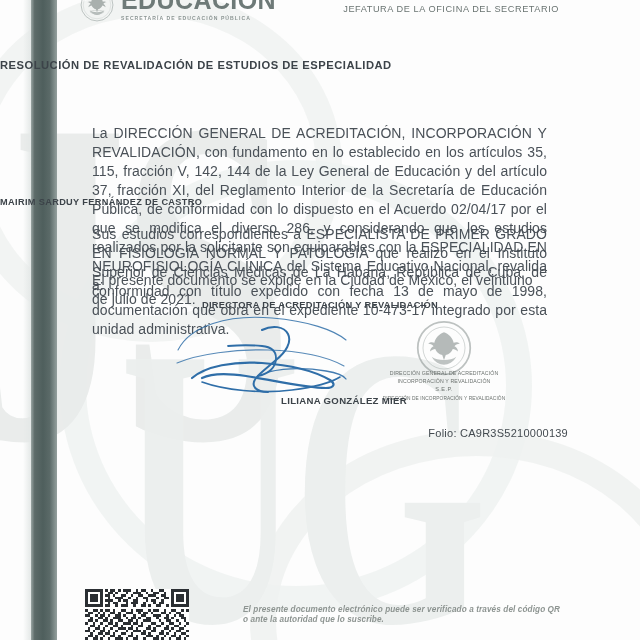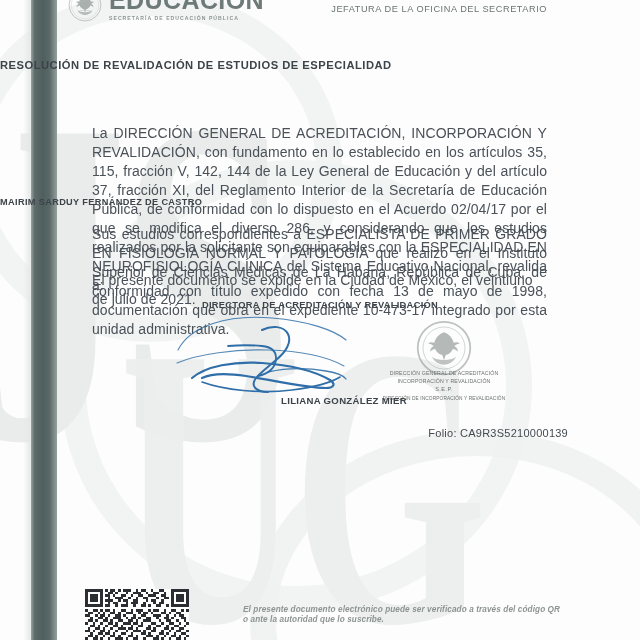--- a/index.html
+++ b/index.html
@@ -64,21 +64,21 @@
   }
   .left-bar:after{
     content:"";position:absolute;left:-8px;top:0;width:8px;height:100%;
     background:linear-gradient(90deg,rgba(255,255,255,0) 0%,#e4e8e7 100%);
   }
 
   
   .content{position:absolute;inset:0;z-index:5;}
 
   
-  .header{position:absolute;left:0;top:0;width:604px;height:34px;}
+  .header{position:absolute;left:12px;top:0;width:604px;height:34px;}
   .logo-wrap{position:absolute;left:68px;top:-12px;display:flex;align-items:center;gap:7px;}
   .eagle{width:34px;height:34px;flex:0 0 34px;opacity:.62;}
   .logo-text{display:flex;flex-direction:column;line-height:1;}
   .logo-main{
     font-family:"Liberation Sans", sans-serif;
     font-size:25px;font-weight:700;letter-spacing:.4px;color:#6e7a78;
   }
   .logo-sub{
     font-size:5.1px;letter-spacing:1.05px;color:#8b9593;margin-top:3px;font-weight:600;
   }

